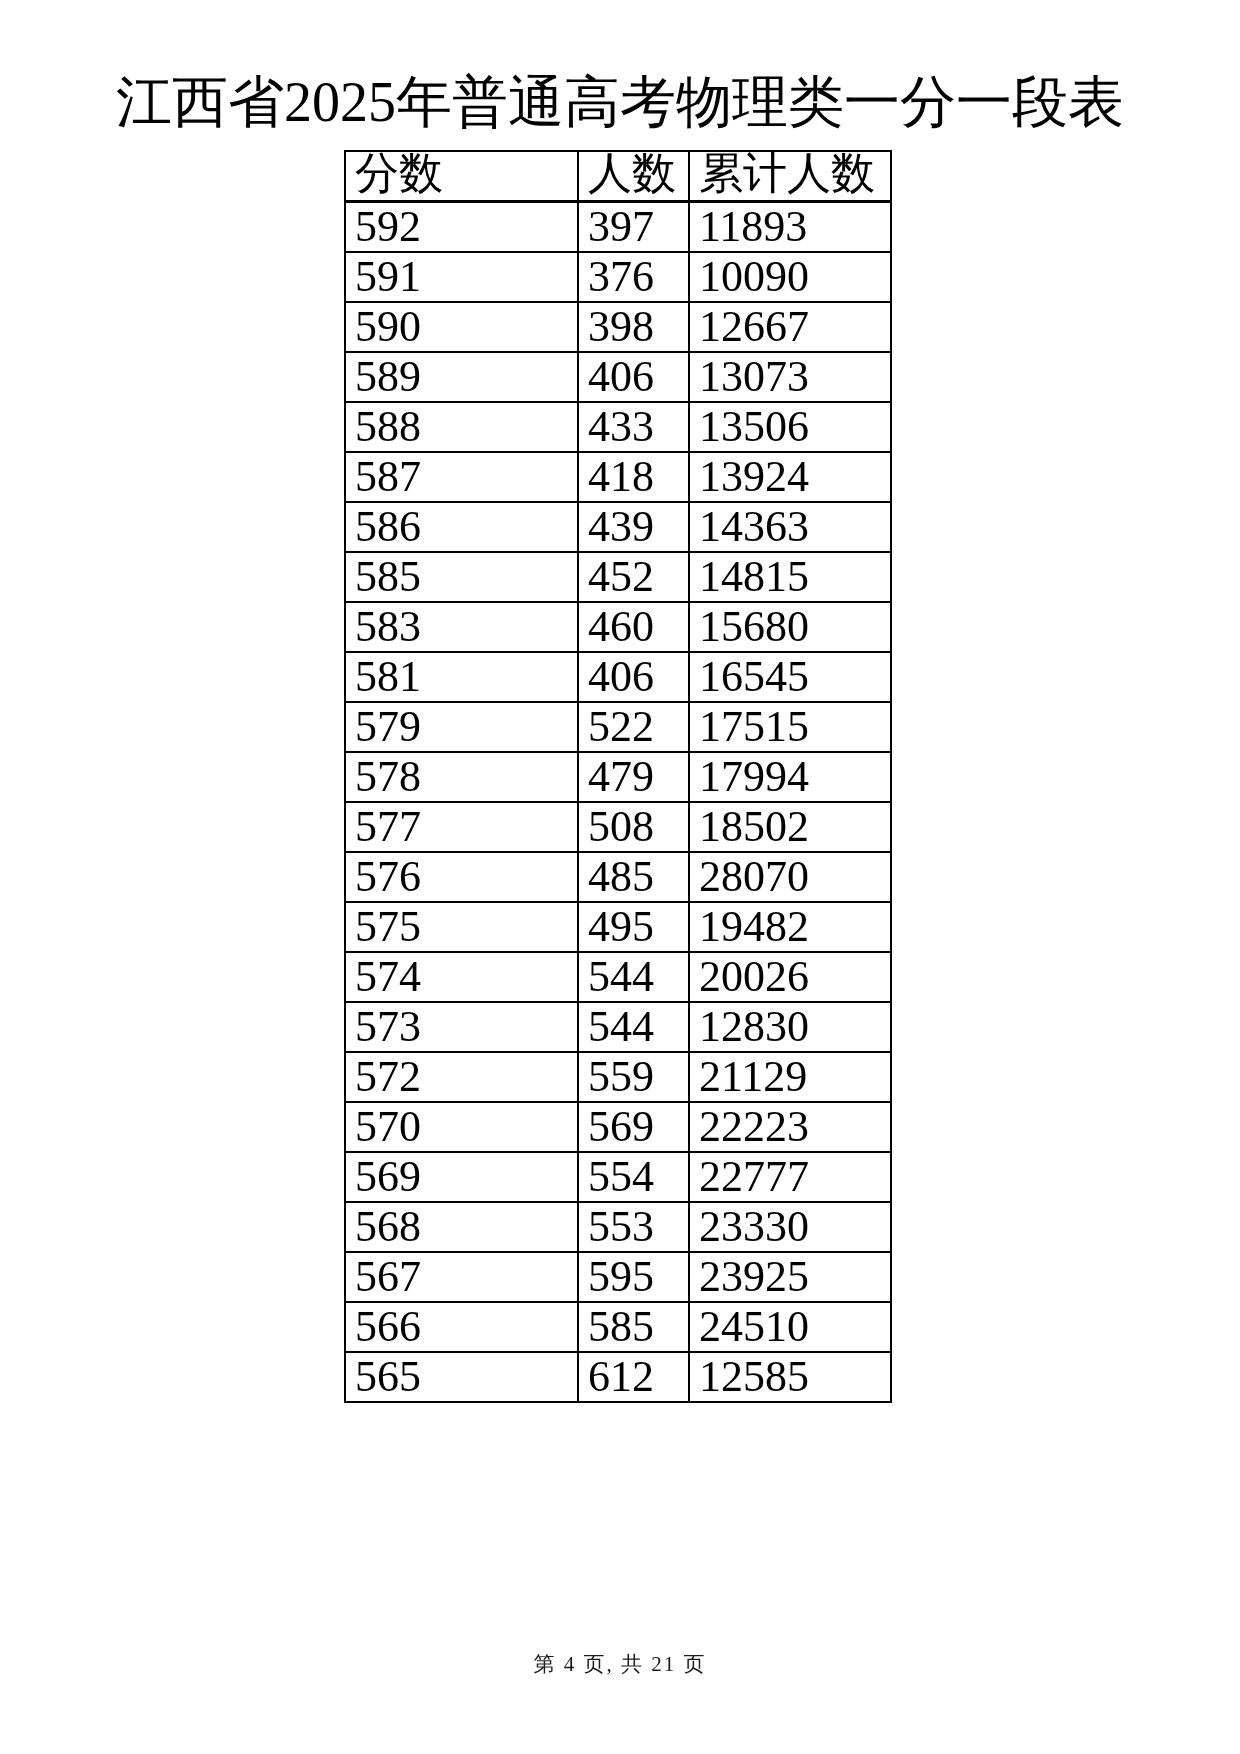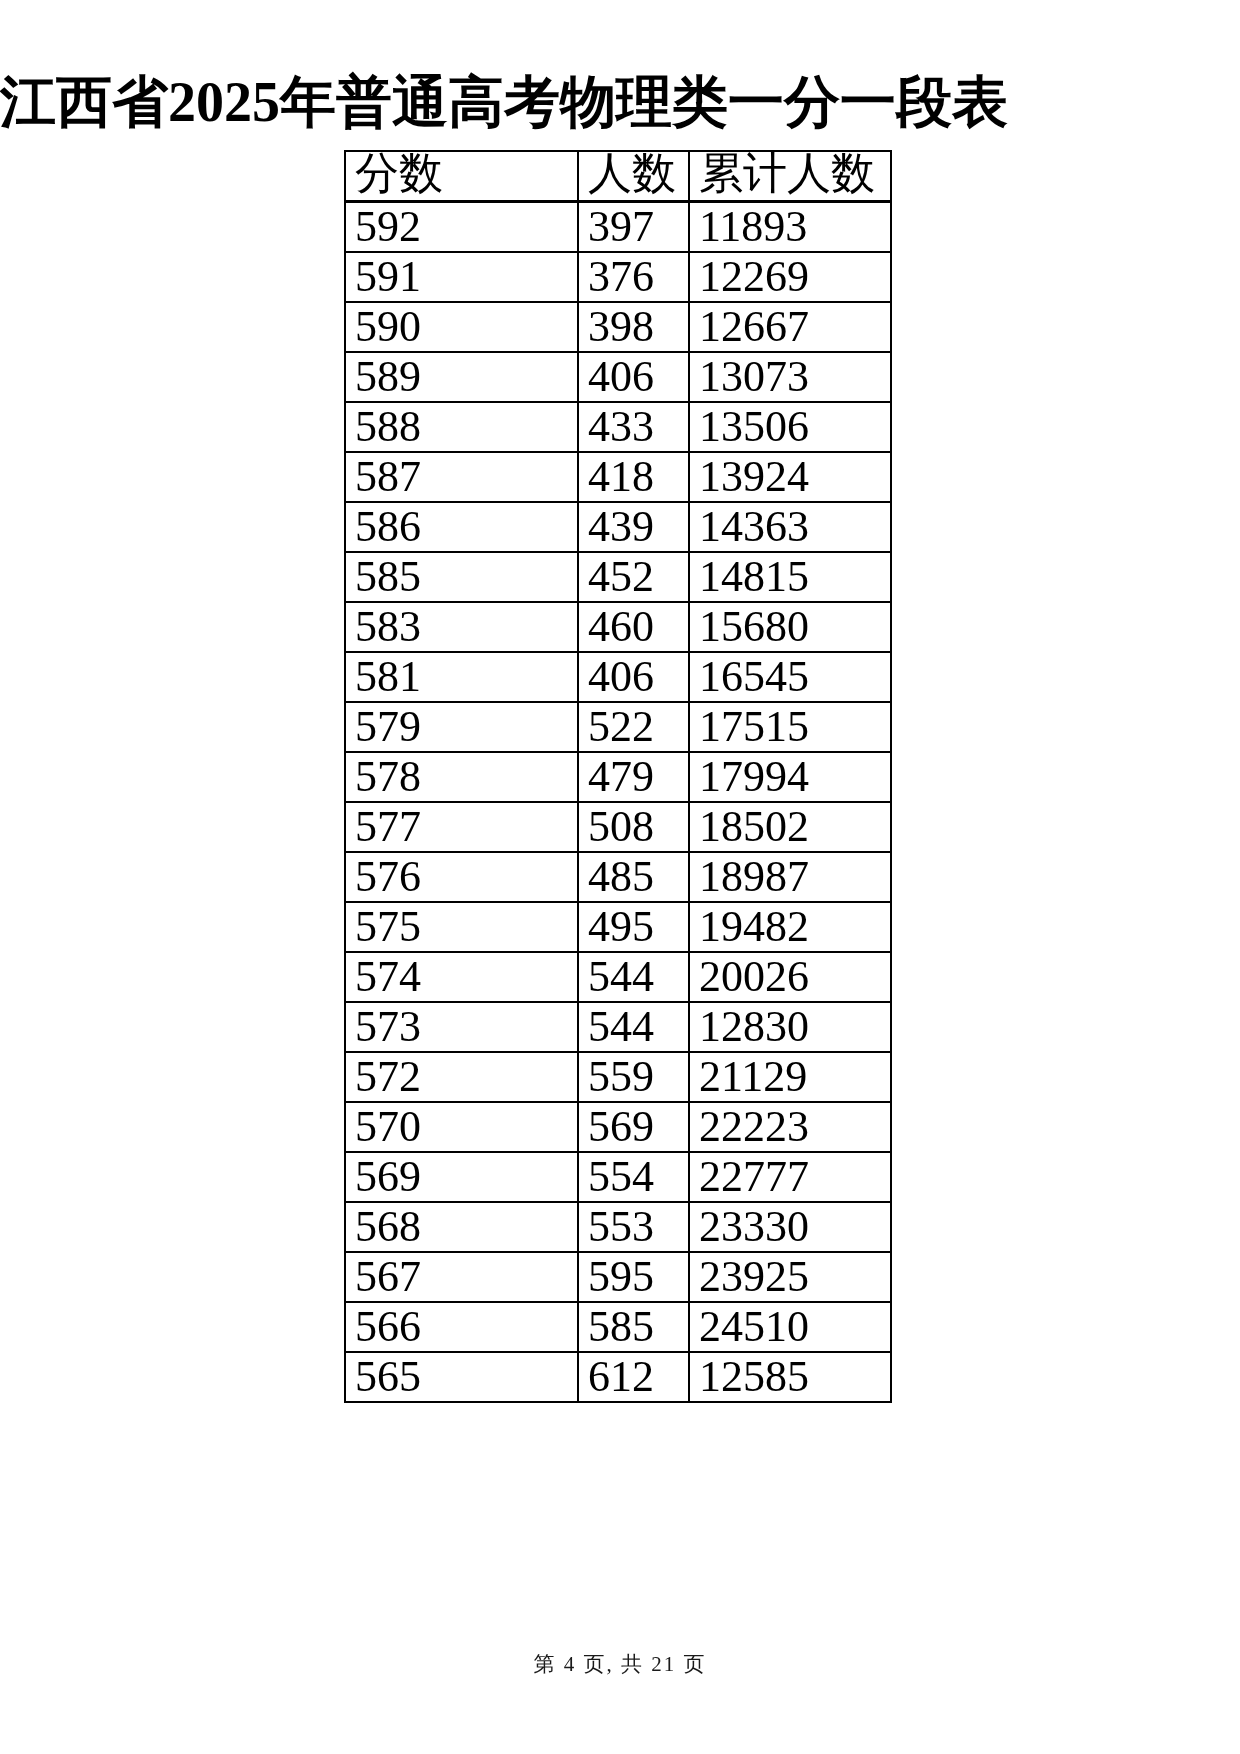--- a/index.html
+++ b/index.html
@@ -14,23 +14,23 @@
     background: #ffffff;
     color: #000000;
     font-family: "Liberation Serif", "DejaVu Serif", serif;
     overflow: hidden;
   }
   .doc-title {
     position: absolute;
     top: 72px;
     left: 0;
     width: 1240px;
-    text-align: left;
+    text-align: center;
     font-size: 56px;
-    font-weight: 700;
+    font-weight: 400;
     line-height: 1.1;
     white-space: nowrap;
   }
   table.score-table {
     position: absolute;
     top: 150px;
     left: 344px;
     width: 546px;
     border-collapse: collapse;
     table-layout: fixed;
@@ -88,21 +88,21 @@
     </thead>
     <tbody>
         <tr>
       <td>592</td>
       <td>397</td>
       <td>11893</td>
     </tr>
         <tr>
       <td>591</td>
       <td>376</td>
-      <td>12269</td>
+      <td>10090</td>
     </tr>
         <tr>
       <td>590</td>
       <td>398</td>
       <td>12667</td>
     </tr>
         <tr>
       <td>589</td>
       <td>406</td>
       <td>13073</td>
@@ -148,21 +148,21 @@
       <td>17994</td>
     </tr>
         <tr>
       <td>577</td>
       <td>508</td>
       <td>18502</td>
     </tr>
         <tr>
       <td>576</td>
       <td>485</td>
-      <td>18987</td>
+      <td>28070</td>
     </tr>
         <tr>
       <td>575</td>
       <td>495</td>
       <td>19482</td>
     </tr>
         <tr>
       <td>574</td>
       <td>544</td>
       <td>20026</td>

